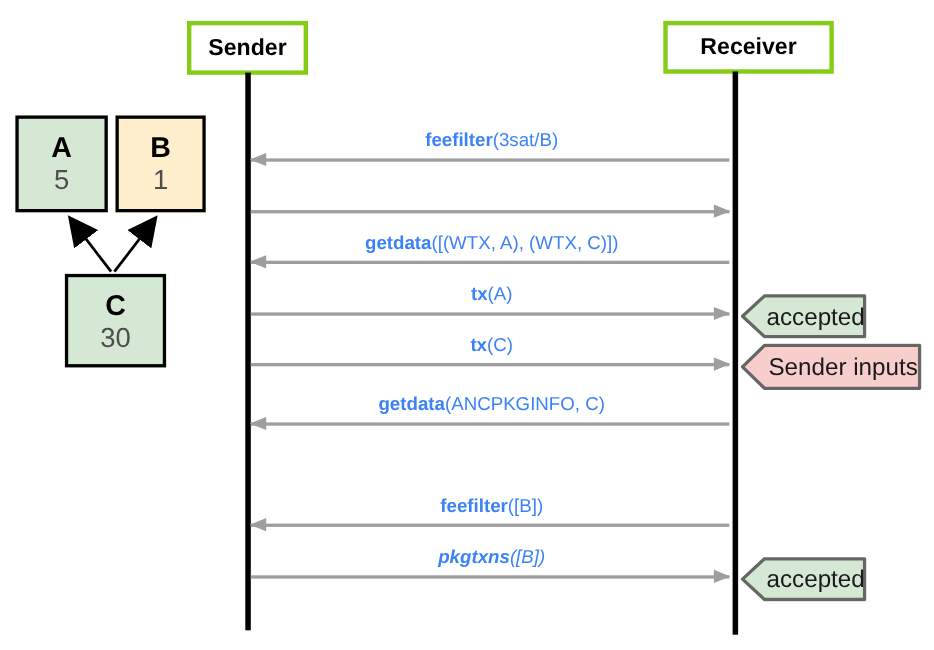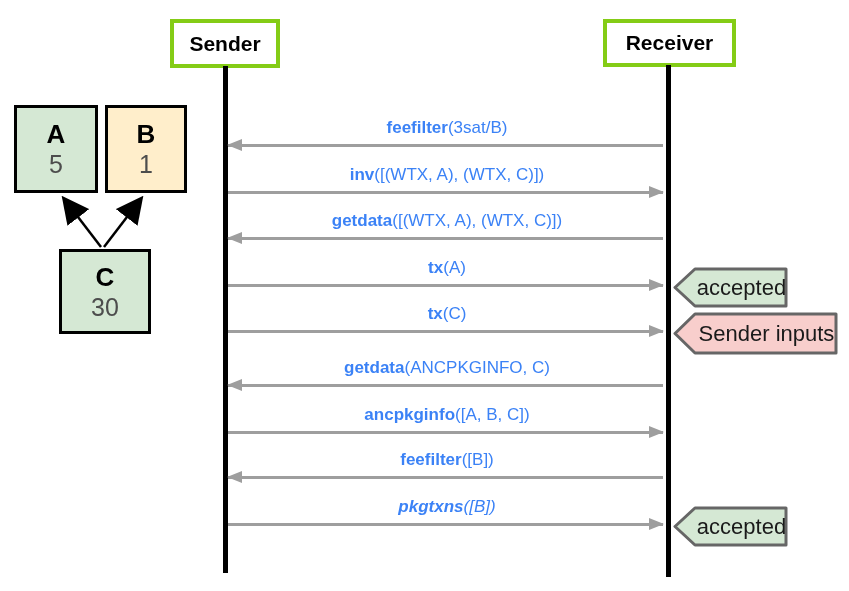--- a/index.html
+++ b/index.html
@@ -21,21 +21,21 @@
   .node-C { left:59px;  top:249px; width:92px; height:85px; background:#d5e8d4; }
   .graph-arrows { position:absolute; left:0; top:190px; pointer-events:none; }
 
   
   .actor {
     position:absolute; box-sizing:border-box; border:4px solid #84cc16; background:#fff;
     display:flex; align-items:center; justify-content:center;
     font-weight:bold; font-size:21px; color:#000;
   }
   .actor-sender   { left:170px; top:19px; width:110px; height:49px; }
-  .actor-receiver { left:603px; top:19px; width:133px; height:48px; }
+  .actor-receiver { left:603px; top:19px; width:155px; height:48px; }
   .lifeline { position:absolute; width:5px; background:#000; }
   .lifeline-sender   { left:223px; top:66px; height:507px; }
   .lifeline-receiver { left:666px; top:65px; height:512px; }
 
   
   .msg { position:absolute; left:225px; width:444px; height:36px; }
   .msg-label {
     width:100%; text-align:center; font-size:17px; line-height:26px; color:#3b82f6;
     white-space:nowrap;
   }
@@ -102,21 +102,20 @@
   <div class="lifeline lifeline-sender"></div>
   <div class="lifeline lifeline-receiver"></div>
 
   <div class="msg left m1">
     <div class="msg-label"><span class="msg-name">feefilter</span><span>(3sat/B)</span></div>
     <div class="msg-arrow">
         <i class="head"></i>
       </div>
   </div>
   <div class="msg right m2">
-    <div class="msg-label"><span class="msg-name">inv</span><span>([(WTX, A), (WTX, C)])</span></div>
     <div class="msg-arrow">
         <i class="head"></i>
       </div>
   </div>
   <div class="msg left m3">
     <div class="msg-label"><span class="msg-name">getdata</span><span>([(WTX, A), (WTX, C)])</span></div>
     <div class="msg-arrow">
         <i class="head"></i>
       </div>
   </div>
@@ -127,26 +126,20 @@
       </div>
   </div>
   <div class="msg right m5">
     <div class="msg-label"><span class="msg-name">tx</span><span>(C)</span></div>
     <div class="msg-arrow">
         <i class="head"></i>
       </div>
   </div>
   <div class="msg left m6">
     <div class="msg-label"><span class="msg-name">getdata</span><span>(ANCPKGINFO, C)</span></div>
-    <div class="msg-arrow">
-        <i class="head"></i>
-      </div>
-  </div>
-  <div class="msg right m7">
-    <div class="msg-label"><span class="msg-name">ancpkginfo</span><span>([A, B, C])</span></div>
     <div class="msg-arrow">
         <i class="head"></i>
       </div>
   </div>
   <div class="msg left m8">
     <div class="msg-label"><span class="msg-name">feefilter</span><span>([B])</span></div>
     <div class="msg-arrow">
         <i class="head"></i>
       </div>
   </div>

